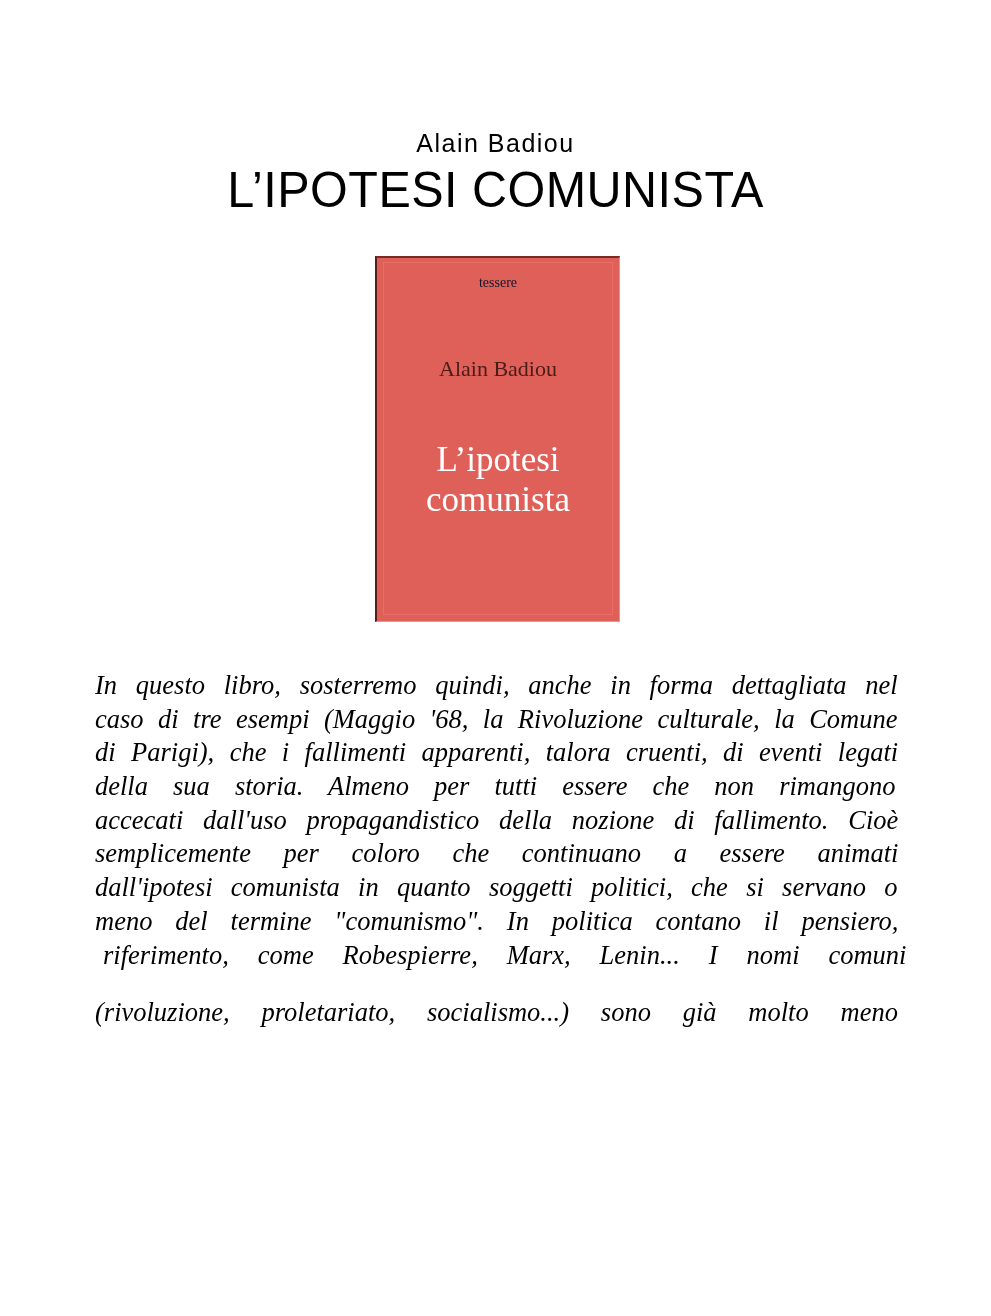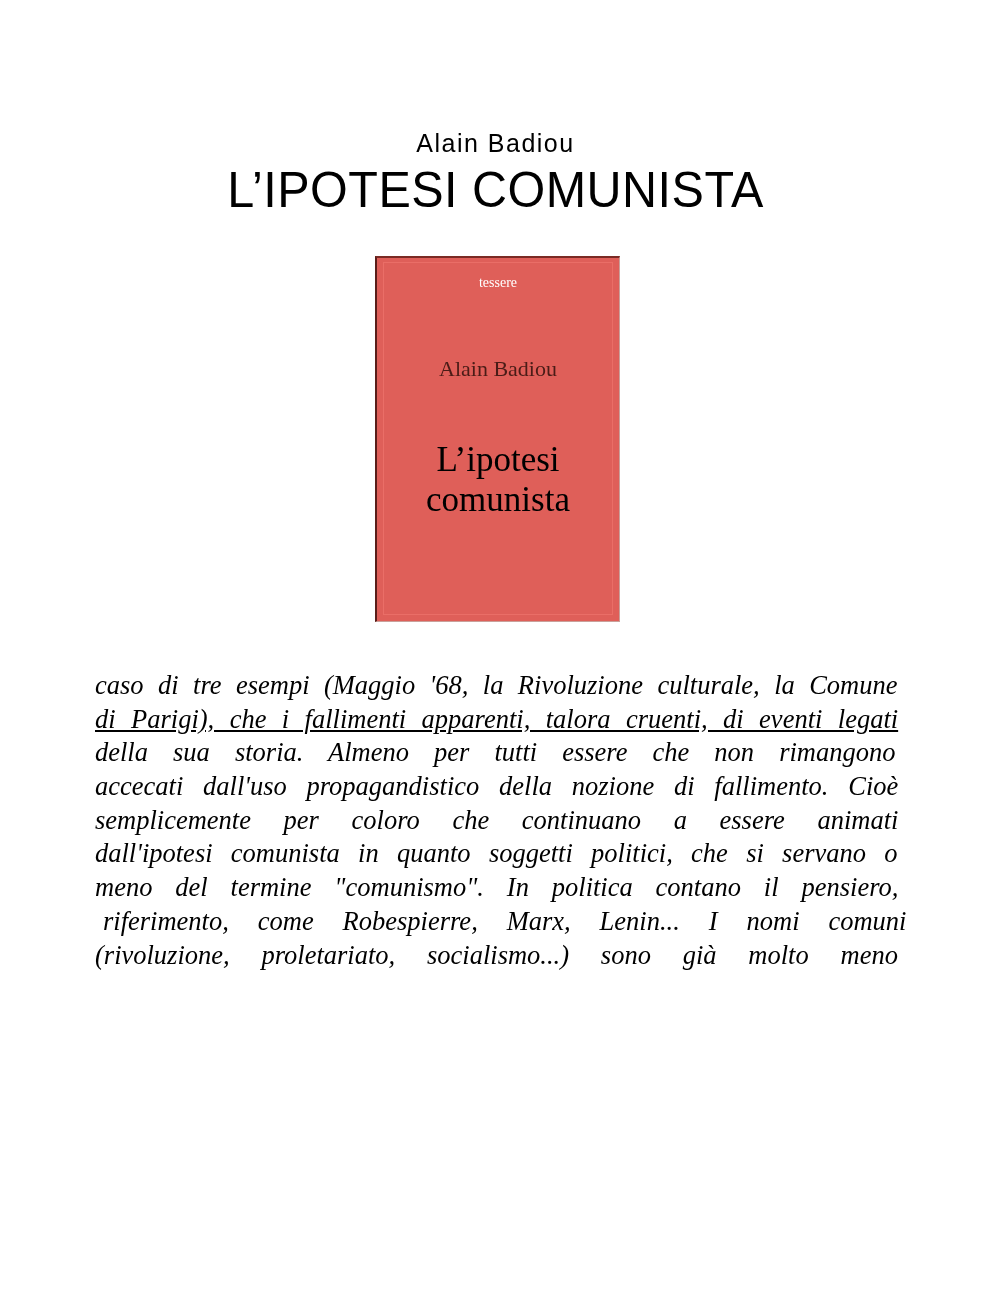--- a/index.html
+++ b/index.html
@@ -57,38 +57,38 @@
       position: absolute;
       left: 6px; top: 4px; right: 6px; bottom: 6px;
       border: 1px solid rgba(255,140,130,0.35);
     }
     .cover .series {
       position: absolute;
       left: 0; width: 100%;
       top: 17px;
       text-align: center;
       font-size: 14px;
-      color: #ffffff;
+      color: #0f172a;
     }
     .cover .cover-author {
       position: absolute;
       left: 0; width: 100%;
       top: 98px;
       text-align: center;
       font-size: 22px;
       color: #4a1c17;
     }
     .cover .cover-title {
       position: absolute;
       left: 0; width: 100%;
       top: 182px;
       text-align: center;
       font-size: 35px;
       line-height: 40px;
-      color: #000000;
+      color: #ffffff;
     }
     .cover .publisher {
       position: absolute;
       left: 13px; width: 100%;
       top: 338px;
       text-align: center;
       font-size: 15px;
       color: #ffffff;
       margin-top: 32px;
     }
@@ -126,24 +126,25 @@
     <div class="series">tessere</div>
     <div class="cover-author">Alain Badiou</div>
     <div class="cover-title">
       <div>L’ipotesi</div>
       <div>comunista</div>
     </div>
     <div class="publisher">Cronopio</div>
   </div>
 
   <div class="body-text">
+    <span class="line" style="display: block; width: auto; word-spacing: 12.1111px; text-align: left; text-align-last: left;">In questo libro, sosterremo quindi, anche in forma dettagliata nel</span>
     <span class="line" style="display: block; width: auto; word-spacing: 7.8px; text-align: left; text-align-last: left;">caso di tre esempi (Maggio '68, la Rivoluzione culturale, la Comune</span>
-    <span class="line" style="display: block; width: auto; word-spacing: 8.8px; text-align: center; text-align-last: left; text-decoration: underline;">di Parigi), che i fallimenti apparenti, talora cruenti, di eventi legati</span>
+    <span class="line" style="display: block; width: auto; word-spacing: 8.8px; text-align: center; text-align-last: left;">di Parigi), che i fallimenti apparenti, talora cruenti, di eventi legati</span>
     <span class="line" style="display: block; width: auto; word-spacing: 18.4444px; text-align: left; text-align-last: left;">della sua storia. Almeno per tutti essere che non rimangono</span>
     <span class="line" style="display: block; width: auto; word-spacing: 13.1429px; text-align: left; text-align-last: left;">accecati dall'uso propagandistico della nozione di fallimento. Cioè</span>
     <span class="line" style="display: block; width: auto; word-spacing: 26px; text-align: left; text-align-last: left;">semplicemente per coloro che continuano a essere animati</span>
     <span class="line" style="display: block; width: auto; word-spacing: 11.6667px; text-align: right; text-align-last: left;">dall'ipotesi comunista in quanto soggetti politici, che si servano o</span>
     <span class="line" style="display: block; width: auto; word-spacing: 16.25px; text-align: left; text-align-last: left;">meno del termine "comunismo". In politica contano il pensiero,</span>
     <span class="line" style="display: block; width: auto; word-spacing: 22.2857px; text-align: left; text-align-last: left; margin-left: 8px;">riferimento, come Robespierre, Marx, Lenin... I nomi comuni</span>
-    <span class="line" style="display: block; width: auto; word-spacing: 25.1667px; text-align: left; text-align-last: left;">(rivoluzione, proletariato, socialismo...) sono già molto meno</span>
+    <span class="line" style="display: block; width: auto; word-spacing: 25.1667px; text-align: left; text-align-last: left; margin-top: 24px;">(rivoluzione, proletariato, socialismo...) sono già molto meno</span>
   </div>
 
 </div>
 
 </body></html>

